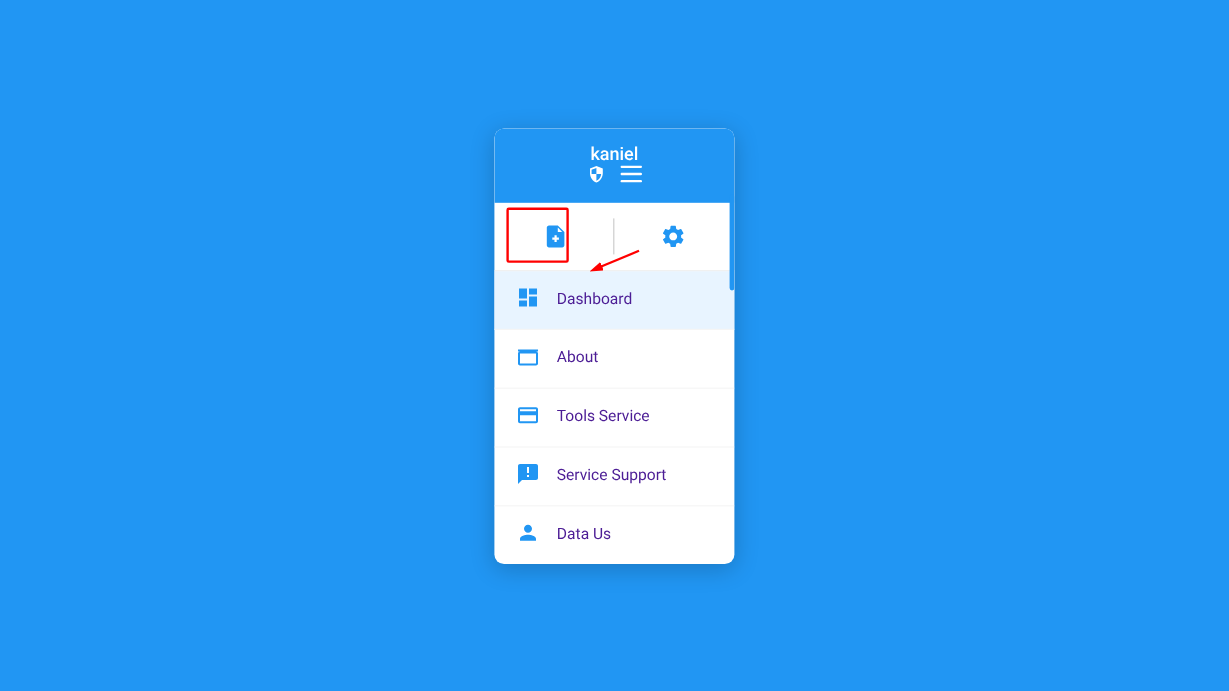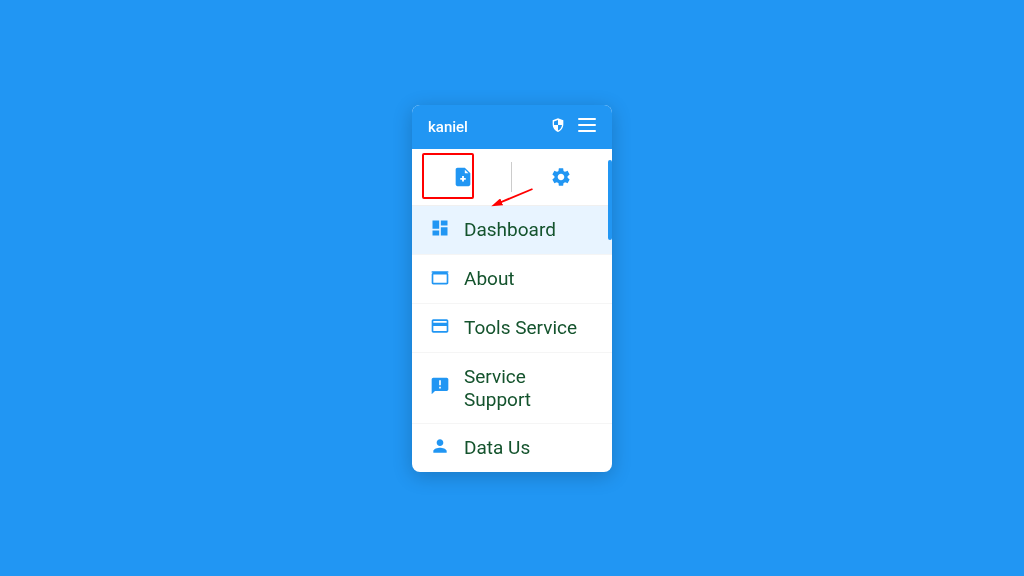--- a/index.html
+++ b/index.html
@@ -24,20 +24,21 @@
       position: relative;
     }
 
     
     .header {
       background-color: #2196F3;
       padding: 12px 16px;
       display: flex;
       align-items: center;
       justify-content: space-between;
+      flex-direction: column;
     }
 
     .header-title {
       color: white;
       font-size: 15px;
       font-weight: 500;
     }
 
     .header-icons {
       display: flex;
@@ -139,22 +140,22 @@
 
     .nav-icon {
       color: #2196F3;
       font-size: 16px;
       width: 20px;
       text-align: center;
       flex-shrink: 0;
     }
 
     .nav-label {
-      font-size: 19px;
-      color: #14532d;
+      font-size: 13px;
+      color: #4c1d95;
       font-weight: 400;
     }
 
     
     .svg-icon {
       width: 20px;
       height: 20px;
       fill: #2196F3;
     }
 

